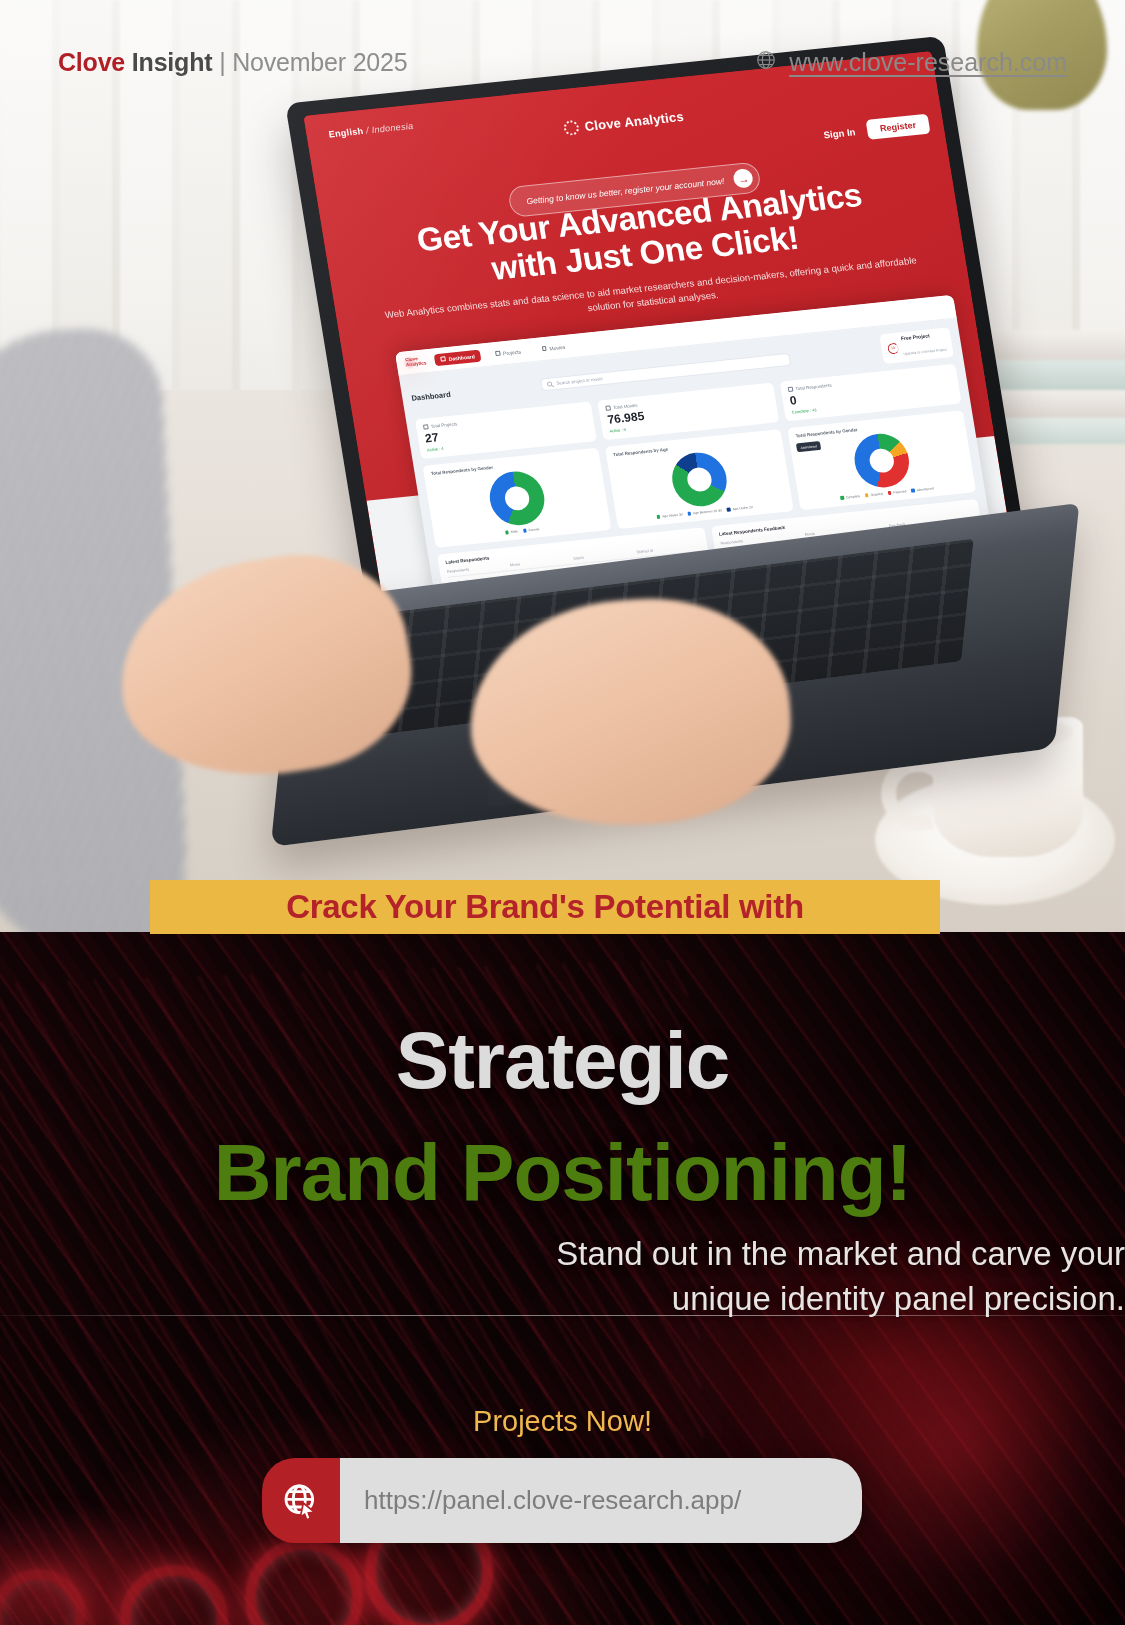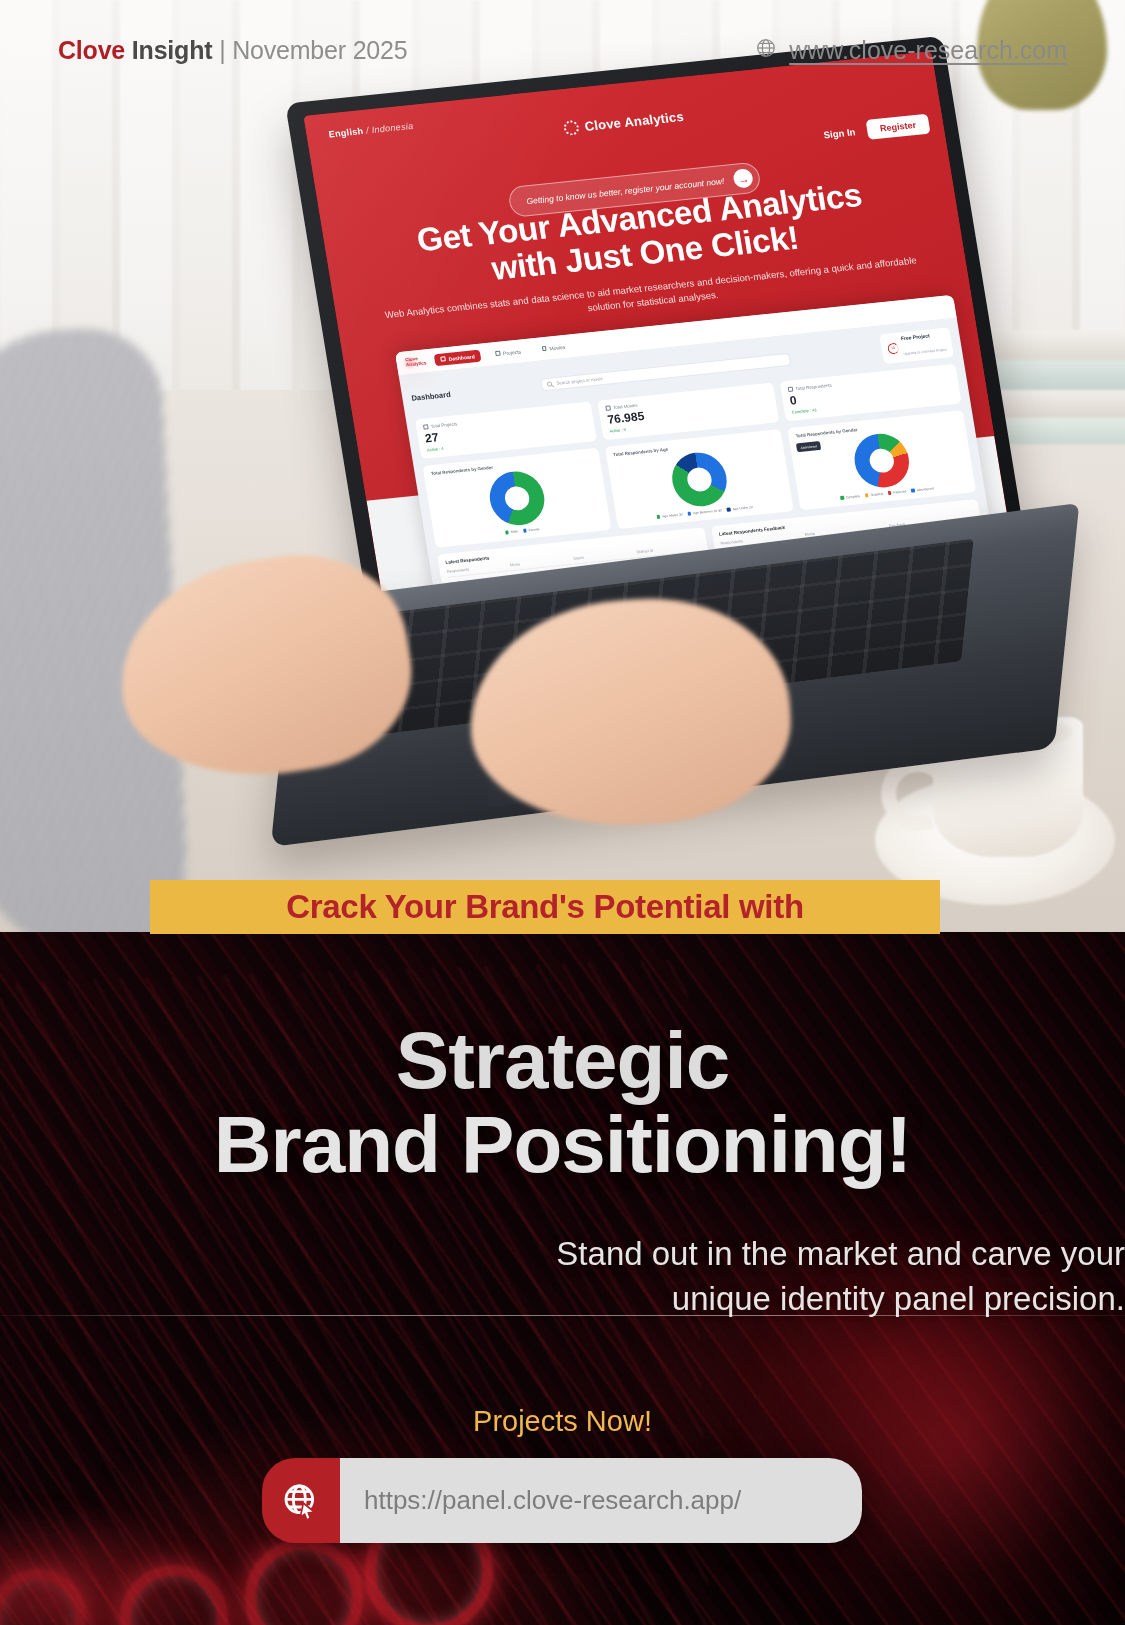--- a/index.html
+++ b/index.html
@@ -365,22 +365,23 @@
 
   .headline {
     position:absolute; left: 0; right: 0; top: 1020px;
     text-align:center; z-index: 4;
   }
   .headline .l1 {
     display:block; color:#dcdcdc; font-size: 80px; font-weight: 700; line-height: 1.02; letter-spacing:-1px;
     text-shadow: 0 2px 16px rgba(0,0,0,.6);
   }
   .headline .l2 {
-    display:block; color:#e5e5e5; font-size: 80px; font-weight: 700; line-height: 1.08; letter-spacing:-1px;
+    display:block; color:#4d7c0f; font-size: 80px; font-weight: 700; line-height: 1.08; letter-spacing:-1px;
     text-shadow: 0 2px 16px rgba(0,0,0,.6);
+    margin-top: 28px;
   }
   .subhead {
     position:absolute; left: 0; right: 0; top: 1232px;
     text-align:right; color:#e7e5e3; font-size: 33px; line-height: 1.36;
     z-index: 4;
     text-shadow: 0 2px 10px rgba(0,0,0,.5);
   }
   .divider {
     position:absolute; left: 0; top: 1315px; width: 1125px; height: 1px;
     background: linear-gradient(90deg, rgba(225,225,225,.05), rgba(225,225,225,.55) 30%, rgba(225,225,225,.55) 70%, rgba(225,225,225,.05));
@@ -420,21 +421,21 @@
   .r3 { left: 275px; bottom: 8px;   width: 118px; height: 118px; opacity:.85;}
   .r4 { left: 395px; bottom: 30px;  width: 128px; height: 128px; opacity:.9;}
   .r-smear {
     position:absolute; left: -40px; bottom: 10px; width: 300px; height: 150px;
     background: radial-gradient(ellipse at 40% 60%, rgba(220,35,48,.45), rgba(0,0,0,0) 70%);
     filter: blur(10px);
   }
 
   
   .topbar {
-    position:absolute; left:0; top:4px; width:1125px; height: 92px; z-index: 8;
+    position:absolute; left:0; top:16px; width:1125px; height: 92px; z-index: 8;
     display:flex; align-items:center; justify-content:space-between;
     padding: 0 58px;
   }
   .masthead { font-size: 25px; letter-spacing:-.2px; }
   .masthead .clove { color:#b01f26; font-weight: 700; }
   .masthead .insight { color:#4a4a4a; font-weight: 700; }
   .masthead .date { color:#8e8e8e; font-weight: 400; }
   .site { display:flex; align-items:center; gap:12px; }
   .site-url {
     color:#8a8a8a; font-size: 25px; text-decoration: underline; text-underline-offset: 4px;

